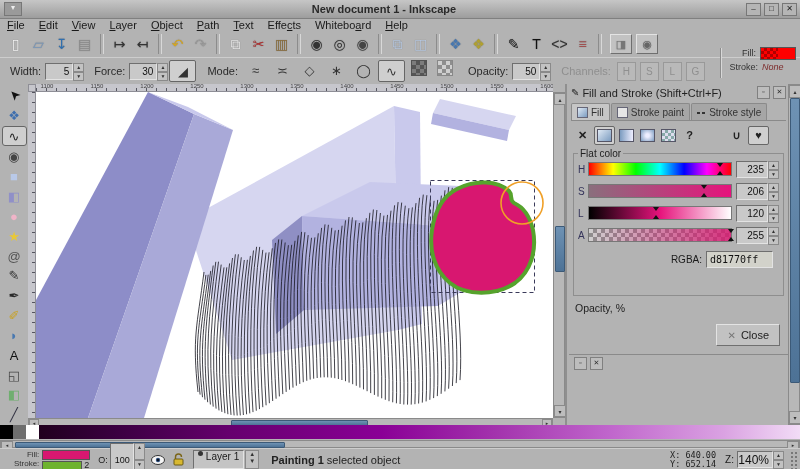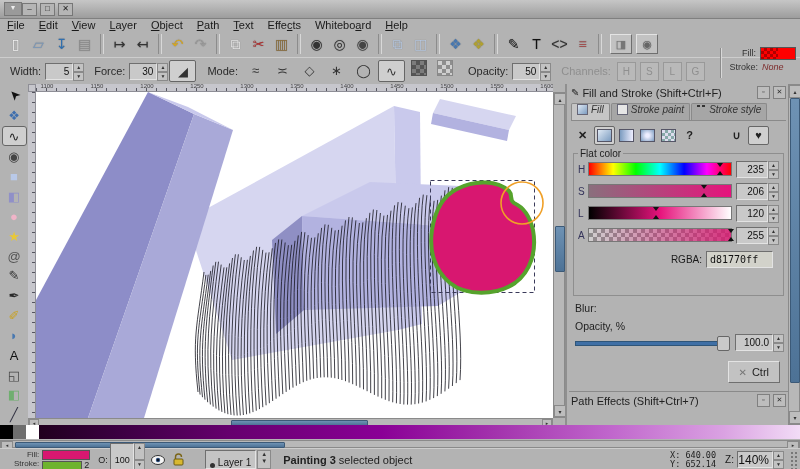--- a/index.html
+++ b/index.html
@@ -80,22 +80,22 @@
   #scroll-corner{position:absolute;left:525px;top:334px;width:12px;height:8px;background:#b3b3b3;}
   
   #dock{position:absolute;left:565px;top:84px;width:235px;height:341px;background:#b3b3b3;border-left:2px solid #8f8f8f;box-sizing:border-box;}
   #dock-inner{position:absolute;left:2px;top:0;width:219px;height:341px;overflow:hidden;}
   .panel-hdr{display:flex;align-items:center;height:15px;padding:1px 2px;font-size:11px;color:#222;}
   .panel-hdr .ic{font-size:10px;margin-right:3px;}
   .panel-hdr .t{flex:1;}
   .panel-hdr .hb{width:11px;height:11px;margin-left:3px;background:#bdbdbd;border:1px solid #808080;
     font-size:7px;line-height:9px;text-align:center;color:#333;}
   .tabs{display:flex;height:17px;margin:2px 2px 0 2px;border-bottom:1px solid #8a8a8a;}
-  .tab{display:flex;align-items:flex-start;padding:0 5px;font-size:10px;background:#a6a6a6;
-    border:1px solid #8a8a8a;border-bottom:none;margin-right:1px;color:#333;border-radius:2px 2px 0 0;font-style:italic;}
+  .tab{display:flex;align-items:center;padding:0 5px;font-size:10px;background:#a6a6a6;
+    border:1px solid #8a8a8a;border-bottom:none;margin-right:1px;color:#333;border-radius:2px 2px 0 0;}
   .tab.active{background:#c6c6c6;font-weight:normal;position:relative;top:0;}
   .tab .ti{width:9px;height:9px;margin-right:3px;border:1px solid #667;}
   .ti-fill{background:linear-gradient(135deg,#dfe9f4,#7c9cc0);}
   .ti-paint{background:#e6e6e6;}
   .ti-style{border:none!important;background:repeating-linear-gradient(to right,#333 0 3px,transparent 3px 5px);height:2px!important;margin-top:1px;}
   .paintrow{display:flex;align-items:center;height:22px;margin:3px 2px 1px 4px;}
   .pbtn{width:19px;height:17px;margin-right:2px;display:flex;align-items:center;justify-content:center;font-size:11px;color:#222;}
   .pbtn.active{background:#cfcfcf;border:1px solid #666;border-radius:2px;}
   .pbtn .sw{width:13px;height:11px;border:1px solid #556;}
   .pt-flat{background:linear-gradient(135deg,#dfe9f4,#7c9cc0);}
@@ -142,38 +142,39 @@
   
   #statusbar{position:absolute;left:0;top:448px;width:800px;height:21px;display:flex;align-items:center;border-top:1px solid #cdcdcd;}
   #sb-fs{display:flex;margin-left:14px;}
   #sb-fs .labels{display:flex;flex-direction:column;font-size:8px;line-height:9px;color:#333;margin-right:3px;text-align:right;}
   #sb-fs .swatches{display:flex;flex-direction:column;justify-content:center;}
   #sb-fill-swatch{width:46px;height:8px;border:1px solid #555;}
   #sb-stroke-swatch{width:38px;height:7px;border:1px solid #555;margin-top:1px;}
   #sb-stroke-w{font-size:9px;margin-left:2px;align-self:flex-end;color:#222;}
   #sb-o{display:flex;align-items:center;margin-left:8px;font-size:9px;}
   .mini-ic{width:16px;height:16px;margin-left:5px;display:flex;align-items:center;justify-content:center;}
-  #layerbox{display:flex;align-items:flex-end;height:17px;margin-left:18px;background:#c4c4c4;
+  #layerbox{display:flex;align-items:flex-start;height:17px;margin-left:6px;background:#c4c4c4;
     border:1px solid;border-color:#6f6f6f #e3e3e3 #e3e3e3 #6f6f6f;padding:0 4px;font-size:10px;}
   #layerbox .dot{width:5px;height:5px;border-radius:50%;background:#333;margin-right:3px;}
   #layer-spin{width:12px;height:17px;margin-left:1px;background:#c2c2c2;border:1px solid #8a8a8a;
     font-size:6px;line-height:7px;text-align:center;color:#333;}
   #sb-msg{margin-left:12px;font-size:11px;color:#222;flex:1;}
   #sb-msg b{font-weight:bold;}
   #sb-xy{font-size:8.5px;line-height:9px;text-align:right;color:#222;font-family:"DejaVu Sans Mono",monospace;}
   #sb-z{display:flex;align-items:center;margin:0 6px;font-size:10px;}
   #grip{width:8px;height:18px;margin-right:2px;background-image:radial-gradient(#777 35%,transparent 36%);background-size:4px 4px;}
 </style>
 </head>
 <body>
 
 <div id="app">
 
   <div id="titlebar">
     <div id="win-menu-btn"></div>
+    <div class="title">New document 1 - Inkscape</div>
     <div class="winbtn min"></div>
     <div class="winbtn max"></div>
     <div class="winbtn close"></div>
   </div>
 
   <div id="menubar">
       <span class="mi"><u>F</u>ile</span>
       <span class="mi"><u>E</u>dit</span>
       <span class="mi"><u>V</u>iew</span>
       <span class="mi"><u>L</u>ayer</span>
@@ -447,43 +448,28 @@
                   <span class="dn"></span>
                 </span>
               </span>
             </div>
           </div>
         <div id="rgba-row">
           <span>RGBA:</span>
           <span class="f">d81770ff</span>
         </div>
       </fieldset>
-      <div class="dock-lbl">Blur:</div>
       <div class="dock-lbl">Opacity, %</div>
-      <div class="hsl-row">
-        <span class="hslider">
-            <span class="track fill"></span>
-            <span class="handle" style="right:0"></span>
-          </span>
-        <span class="spin">
-            <span class="v" style="min-width:30px">100.0</span>
-            <span class="a">
-              <span class="up"></span>
-              <span class="dn"></span>
-            </span>
-          </span>
-      </div>
       <div id="close-row">
         <div id="close-btn">
           <span class="x">✕</span>
-          <span>Ctrl</span>
+          <span>Close</span>
         </div>
       </div>
       <div class="panel-hdr" id="pe-hdr">
-        <span class="t">Path Effects (Shift+Ctrl+7)</span>
         <span class="hb">▫</span>
         <span class="hb">✕</span>
       </div>
 
     </div>
     <div class="dock-vscroll">
       <div class="sb-arrow" style="left:0;top:0;width:10px;height:11px;font-size:6px">▴</div>
       <div class="thumb" style="left:1px;width:8px;top:13px;height:283px"></div>
       <div class="sb-arrow" style="left:0;bottom:0;width:10px;height:11px;font-size:6px">▾</div>
     </div>
@@ -537,21 +523,21 @@
           <path d="M2.5 6 V4 a3 3 0 0 1 6 0" fill="none" stroke="#7a6518" stroke-width="1.4"></path>
           <rect x="1" y="6" width="9" height="6" rx="1" fill="#d8b830" stroke="#6a5a14"></rect>
         </svg>
     </span>
     <div id="layerbox">
       <span class="dot"></span>
       <span>Layer 1</span>
     </div>
     <div id="layer-spin">▲<br>▼</div>
     <div id="sb-msg">
-      <b>Painting 3</b> <span>selected object</span>
+      <b>Painting 1</b> <span>selected object</span>
     </div>
     <div id="sb-xy">
       <div><span>X:</span> <span>640.00</span></div>
       <div><span>Y:</span> <span>652.14</span></div>
     </div>
     <div id="sb-z">
       <span style="margin:0 3px">Z:</span>
       <span class="spin">
           <span class="v" style="min-width:28px;font-size:12px">140%</span>
           <span class="a">

